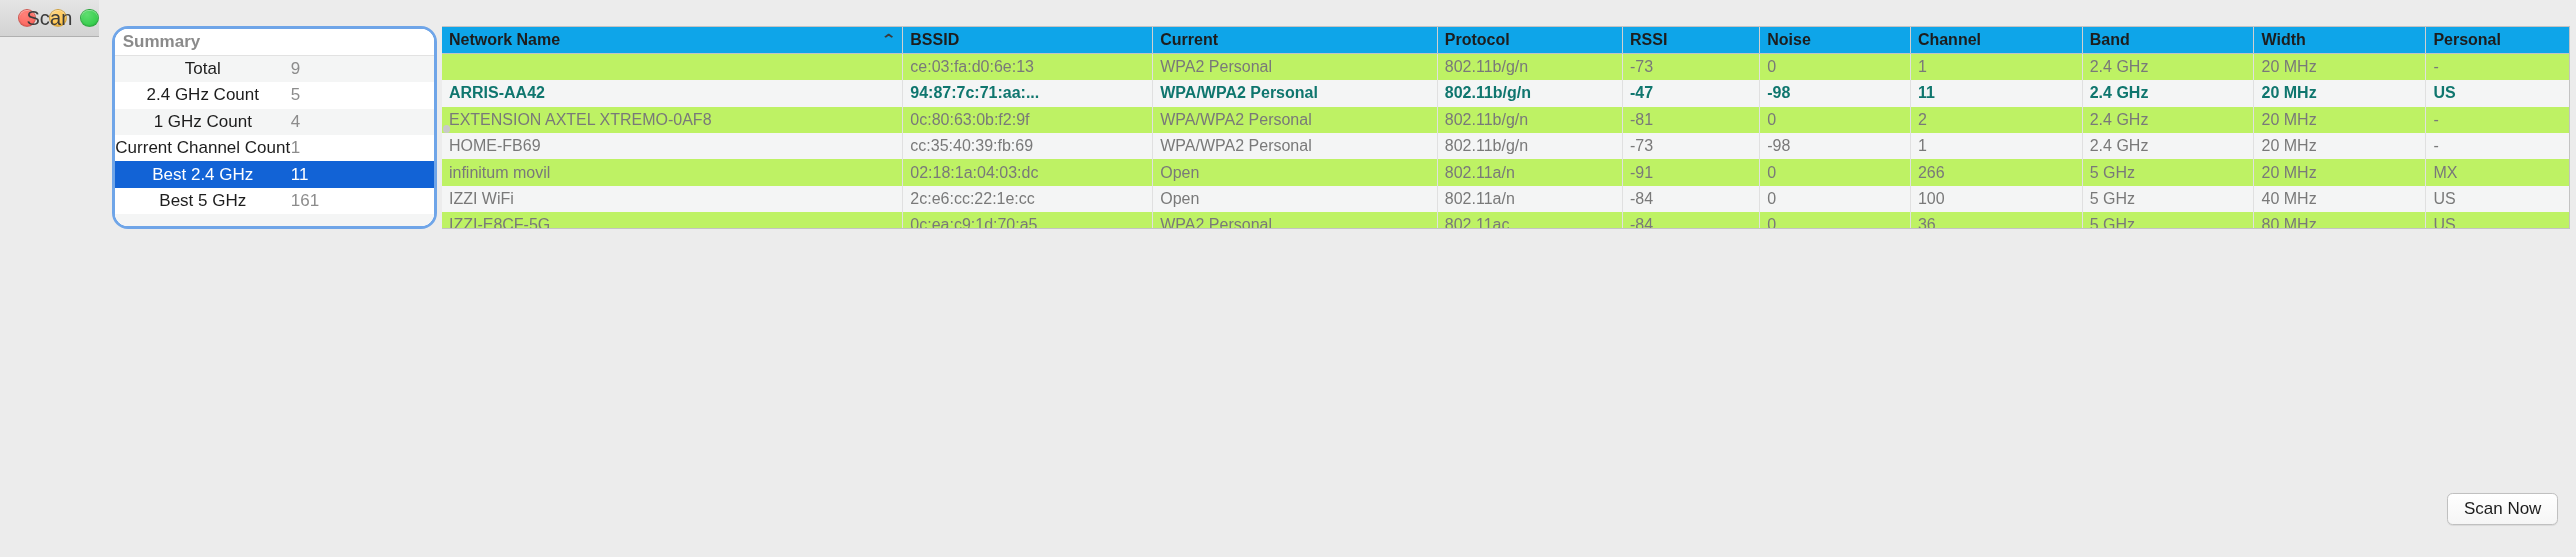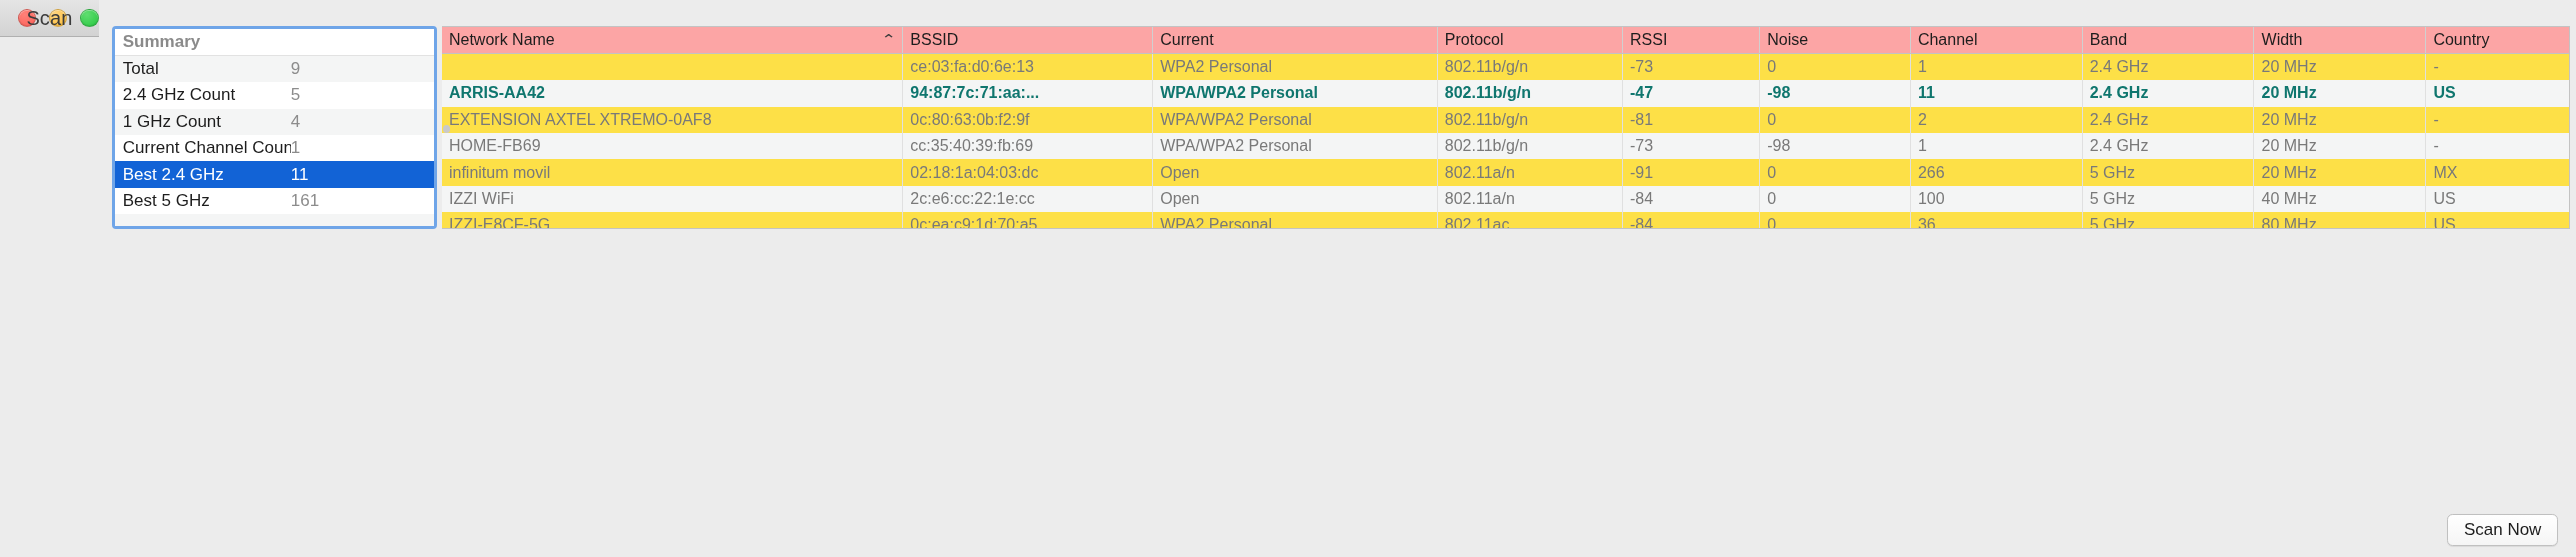--- a/index.html
+++ b/index.html
@@ -67,21 +67,21 @@
   }
 
   
   .summary-panel {
     position: absolute;
     left: 13px;
     top: 26.4px;
     width: 325px;
     height: 203px;
     background: #ffffff;
-    border-radius: 4px;
+    border-radius: 16px;
     border: 3.2px solid #6fa5e8;
     overflow: hidden;
   }
   .summary-inner {
     width: 100%;
     height: 100%;
     background: #ffffff;
     overflow: hidden;
   }
   .summary-header {
@@ -101,25 +101,25 @@
     align-items: center;
     font-size: 17px;
     color: #1d1d1d;
     background: #ffffff;
   }
   .summary-row.alt { background: #f4f5f5; }
   .summary-row.selected { background: #1263d6; }
   .summary-row.selected .sum-label,
   .summary-row.selected .sum-value { color: #ffffff; }
   .sum-label {
-    padding-left: 8px;
     width: 176px;
     white-space: nowrap;
     overflow: hidden;
     color: #1d1d1d;
+    text-align: center;
   }
   .sum-value {
     color: #8c8c8c;
     white-space: nowrap;
   }
   .summary-row.selected .sum-value { color: #ffffff; }
   .summary-filler { height: 26.4px; background: #ffffff; }
   .summary-filler.alt { background: #f4f5f5; }
 
   
@@ -135,24 +135,24 @@
     overflow: hidden;
   }
   table.netlist {
     border-collapse: collapse;
     width: 100%;
     table-layout: fixed;
     font-size: 16px;
   }
   table.netlist th {
     height: 26.4px;
-    background: #fca5a5;
+    background: #0ea5e9;
     border-bottom: 0.8px solid #c3c3c3;
     border-right: 0.8px solid #d0d0d0;
-    font-weight: normal;
+    font-weight: bold;
     font-size: 16px;
     color: #1d1d1d;
     text-align: left;
     padding: 0 0 0 7.2px;
     white-space: nowrap;
     overflow: hidden;
     position: relative;
     vertical-align: middle;
   }
   table.netlist th:last-child { border-right: none; }
@@ -175,21 +175,21 @@
     border-bottom: none;
     padding: 0 0 0 7.2px;
     color: #797979;
     white-space: nowrap;
     overflow: hidden;
     text-overflow: clip;
     vertical-align: middle;
   }
   table.netlist td:last-child { border-right: none; }
   tr.row-alt td { background: #f4f5f5; }
-  tr.row-plain td { background: #fde047; margin-left: 34px; }
+  tr.row-plain td { background: #bef264; margin-left: 34px; }
   tr.row-bold td { font-weight: bold; color: #0f766e; }
 
   
   .col-name    { width: 413px; }
   .col-bssid   { width: 224px; }
   .col-sec     { width: 255px; }
   .col-proto   { width: 166px; }
   .col-rssi    { width: 123px; }
   .col-noise   { width: 135px; }
   .col-channel { width: 154px; }
@@ -205,21 +205,21 @@
     width: 7.2px;
     height: 7.2px;
     border-radius: 50%;
     background: #c9c9c9;
   }
 
   
   .footer {
     position: absolute;
     right: 17.6px;
-    bottom: 12px;
+    bottom: 33px;
     margin-left: 40px;
   }
   .scan-now-button {
     min-width: 103px;
     height: 32px;
     padding: 0 16px;
     font-size: 17px;
     color: #1d1d1d;
     background: linear-gradient(to bottom, #ffffff 0%, #f5f5f5 100%);
     border: 0.8px solid #c0c0c0;
@@ -336,21 +336,21 @@
                   <span>Band</span>
                 </div>
               </th>
               <th>
                 <div class="th-inner">
                   <span>Width</span>
                 </div>
               </th>
               <th>
                 <div class="th-inner">
-                  <span>Country</span>
+                  <span>Personal</span>
                 </div>
               </th>
             </tr>
         </thead>
         <tbody id="table-body">
             <tr class="row-plain">
               <td></td>
               <td>ce:03:fa:d0:6e:13</td>
               <td>WPA2 Personal</td>
               <td>802.11b/g/n</td>

